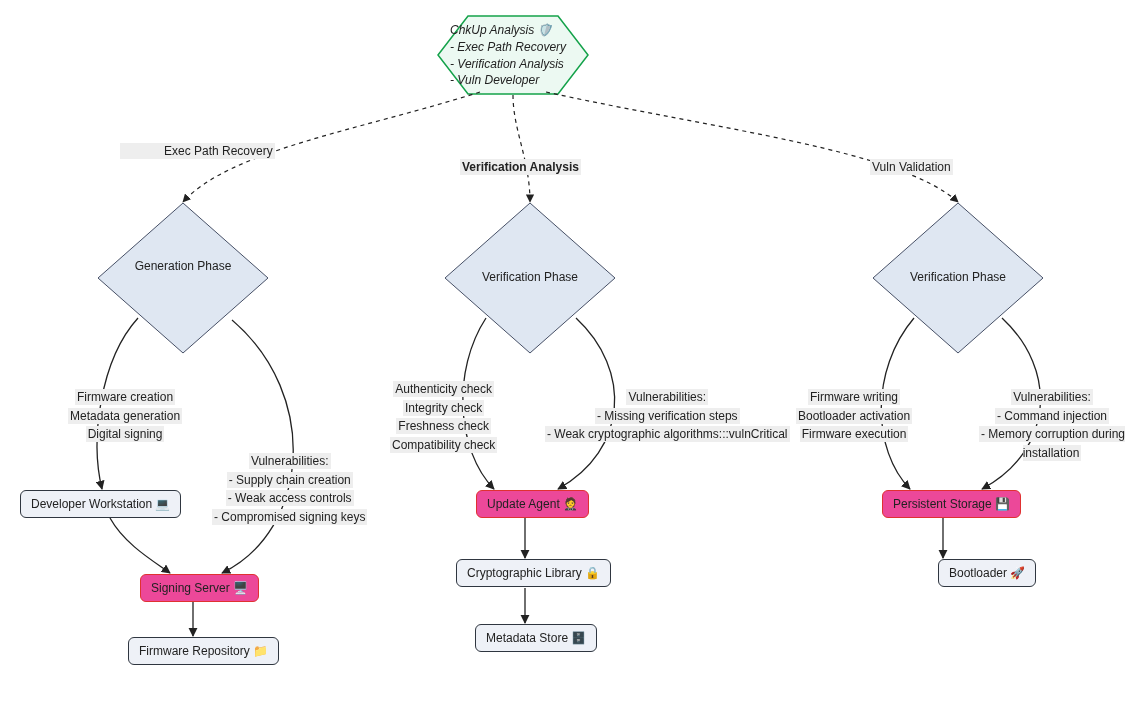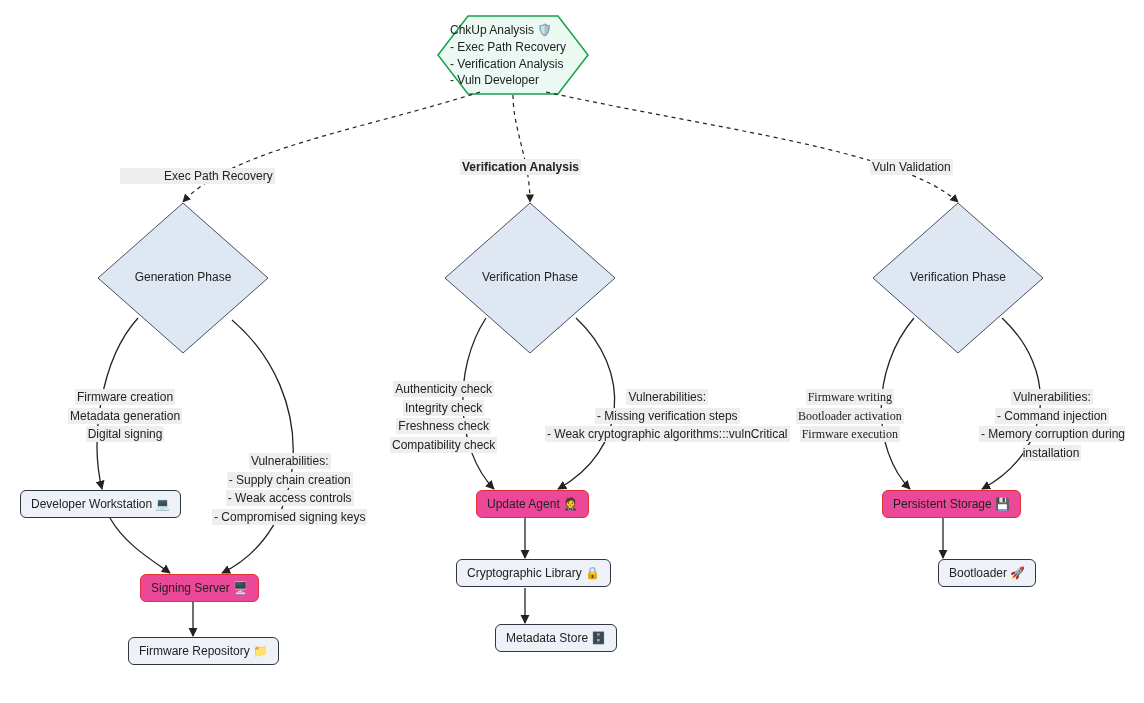--- a/index.html
+++ b/index.html
@@ -25,20 +25,21 @@
     line-height: 1.55;
   }
   .edge-label-block span {
     background: #eee;
     padding: 1px 2px;
   }
   .abs { position: absolute; }
   .hexlabel {
     text-align: left;
     line-height: 1.4;
+    font-style: italic;
   }
   .diamond-text {
     position: absolute;
     width: 160px;
     text-align: center;
   }
   .rect-node {
     position: absolute;
     border: 1px solid #2f3640;
     border-radius: 6px;
@@ -90,25 +91,25 @@
   <path d="M 943 518 L 943 558" fill="none" stroke="#222" stroke-width="1.3" marker-end="url(#arrow)"></path>
 </svg>
 
 <div class="abs hexlabel" style="left:450px; top:22px; width:130px;">
   <div><span>ChkUp Analysis</span> <span>🛡️</span></div>
   <div>- Exec Path Recovery</div>
   <div>- Verification Analysis</div>
   <div>- Vuln Developer</div>
 </div>
 
-<div class="abs edge-label" style="left:120px; top:168px;padding-left:44px;">Exec Path Recovery</div>
+<div class="abs edge-label" style="left:120px; top:143px;padding-left:44px;">Exec Path Recovery</div>
 <div class="abs edge-label" style="left:460px; top:159px;font-weight:bold;">Verification Analysis</div>
 <div class="abs edge-label" style="left:870px; top:159px;">Vuln Validation</div>
 
-<div class="diamond-text" style="left:103px; top:270px;">Generation Phase</div>
+<div class="diamond-text" style="left:103px; top:259px;">Generation Phase</div>
 <div class="diamond-text" style="left:450px; top:270px;">Verification Phase</div>
 <div class="diamond-text" style="left:878px; top:270px;">Verification Phase</div>
 
 <div class="abs edge-label-block" style="left:68px; top:388px;">
   <span>Firmware creation</span><br>
   <span>Metadata generation</span><br>
   <span>Digital signing</span>
 </div>
 <div class="abs edge-label-block" style="left:212px; top:452px;">
   <span>Vulnerabilities:</span><br>
@@ -122,33 +123,33 @@
   <span>Integrity check</span><br>
   <span>Freshness check</span><br>
   <span>Compatibility check</span>
 </div>
 <div class="abs edge-label-block" style="left:545px; top:388px;">
   <span>Vulnerabilities:</span><br>
   <span>- Missing verification steps</span><br>
   <span>- Weak cryptographic algorithms:::vulnCritical</span>
 </div>
 
-<div class="abs edge-label-block" style="left:796px; top:388px;font-family:Liberation Serif, serif;">
+<div class="abs edge-label-block" style="left:796px; top:388px;">
   <span>Firmware writing</span><br>
   <span>Bootloader activation</span><br>
   <span>Firmware execution</span>
 </div>
 <div class="abs edge-label-block" style="left:960px; top:388px;">
   <span>Vulnerabilities:</span><br>
   <span>- Command injection</span><br>
   <span>- Memory corruption during installation</span>
 </div>
 
 <div class="rect-node" style="left:20px; top:490px;">Developer Workstation 💻</div>
 <div class="rect-node critical" style="left:140px; top:574px;">Signing Server 🖥️</div>
 <div class="rect-node" style="left:128px; top:637px;">Firmware Repository 📁</div>
 
 <div class="rect-node critical" style="left:476px; top:490px;">Update Agent 🤵</div>
 <div class="rect-node" style="left:456px; top:559px;">Cryptographic Library 🔒</div>
-<div class="rect-node" style="left:475px; top:624px;margin-left:20px;">Metadata Store 🗄️</div>
+<div class="rect-node" style="left:475px; top:624px;">Metadata Store 🗄️</div>
 
 <div class="rect-node critical" style="left:882px; top:490px;">Persistent Storage 💾</div>
 <div class="rect-node" style="left:902px; top:559px;margin-left:36px;">Bootloader 🚀</div>
 
 </body></html>

